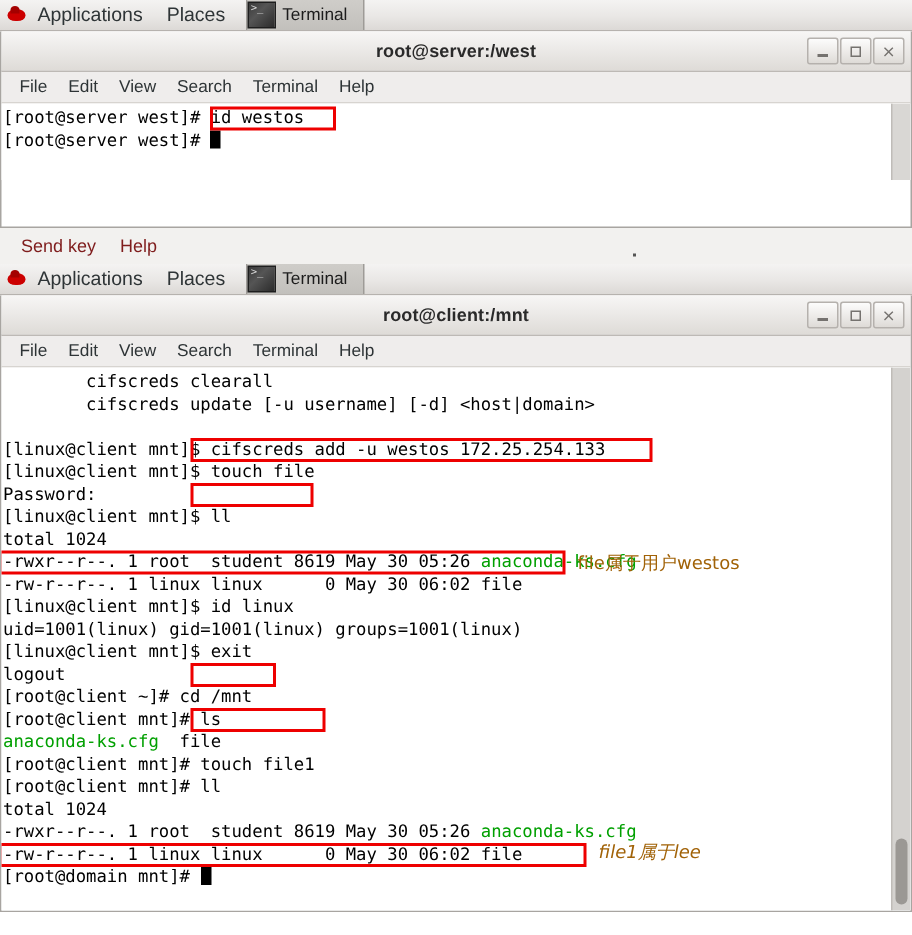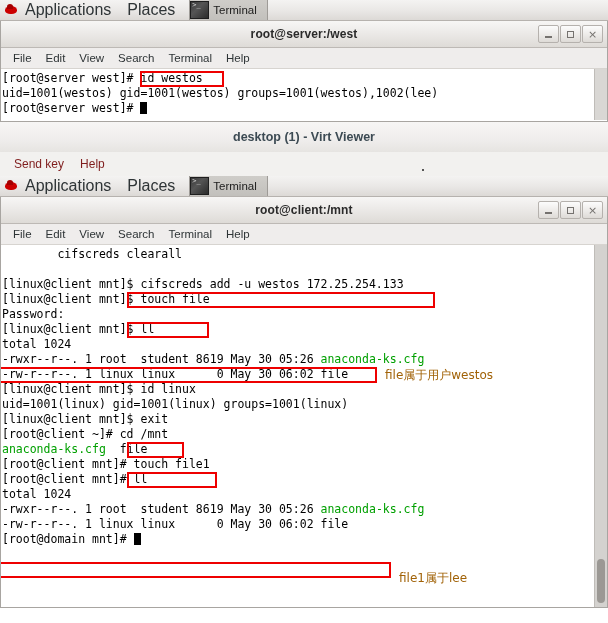--- a/index.html
+++ b/index.html
@@ -41,21 +41,21 @@
   .gnome-panel .redhat-logo::after {
     content: "";
     position: absolute;
     left: 3px; top: 1px;
     width: 6px; height: 5px;
     background: #a40000;
     border-radius: 50% 50% 0 0;
   }
   .panel-item {
     padding: 2px 8px 3px 2px;
-    font-size: 16px;
+    font-size: 13px;
     white-space: nowrap;
   }
   .panel-item.places { padding-left: 8px; }
   .panel-window {
     display: flex;
     align-items: center;
     height: 20px;
     margin-left: 6px;
     padding-right: 10px;
     background: linear-gradient(to bottom, #cfcdc9 0%, #c2c0bc 100%);
@@ -251,21 +251,21 @@
 <div class="gnome-panel">
   <div class="redhat-logo"></div>
   <div class="panel-item">Applications</div>
   <div class="panel-item places">Places</div>
   <div class="panel-window">
     <span class="term-icon"></span>
     <span class="panel-window-label">Terminal</span>
   </div>
 </div>
 
-<div class="term-window" style="height:101px;">
+<div class="term-window" style="height:131px;">
   <div class="titlebar">
     <span class="titlebar-title">root@server:/west</span>
     <div class="win-buttons">
       <div class="win-btn">
           <i class="gly-min"></i>
         </div>
       <div class="win-btn">
           <i class="gly-max"></i>
         </div>
       <div class="win-btn">
@@ -276,31 +276,27 @@
   <div class="menubar">
     <span class="menubar-item">File</span>
     <span class="menubar-item">Edit</span>
     <span class="menubar-item">View</span>
     <span class="menubar-item">Search</span>
     <span class="menubar-item">Terminal</span>
     <span class="menubar-item">Help</span>
   </div>
   <div class="term-body" style="height:51px;">
     <div class="tline">[root@server west]# id westos</div>
-    <div class="tline">uid=1001(westos) gid=1001(westos) groups=1001(westos),1002(lee)</div>
     <div class="tline"><span>[root@server west]# </span><span class="cursor"></span></div>
     <div class="hl" style="left:139px; top:2px; width:84px; height:16px;"></div>
     <div class="scrollbar" style="background:#d9d7d4;"></div>
   </div>
 </div>
 
 <div class="vv-window">
-  <div class="vv-titlebar">
-    <span class="vv-title">desktop (1) - Virt Viewer</span>
-  </div>
   <div class="vv-menubar">
     <span class="vv-menu-item">Send key</span>
     <span class="vv-menu-item">Help</span>
   </div>
 
   <div class="gnome-panel" style="position:relative;">
     <div class="redhat-logo"></div>
     <div class="panel-item">Applications</div>
     <div class="panel-item places">Places</div>
     <div class="panel-window">
@@ -328,48 +324,51 @@
     <div class="menubar">
       <span class="menubar-item">File</span>
       <span class="menubar-item">Edit</span>
       <span class="menubar-item">View</span>
       <span class="menubar-item">Search</span>
       <span class="menubar-item">Terminal</span>
       <span class="menubar-item">Help</span>
     </div>
     <div class="term-body" style="height:362px;">
       <div class="tline">        cifscreds clearall</div>
+      <div class="tline">        cifscreds update [-u username] [-d] &lt;host|domain&gt;</div>
       <div class="tline">&nbsp;</div>
       <div class="tline">[linux@client mnt]$ cifscreds add -u westos 172.25.254.133</div>
       <div class="tline">[linux@client mnt]$ touch file</div>
       <div class="tline">Password:</div>
       <div class="tline">[linux@client mnt]$ ll</div>
       <div class="tline">total 1024</div>
       <div class="tline"><span>-rwxr--r--. 1 root  student 8619 May 30 05:26 </span><span class="g">anaconda-ks.cfg</span></div>
       <div class="tline">-rw-r--r--. 1 linux linux      0 May 30 06:02 file</div>
       <div class="tline">[linux@client mnt]$ id linux</div>
       <div class="tline">uid=1001(linux) gid=1001(linux) groups=1001(linux)</div>
       <div class="tline">[linux@client mnt]$ exit</div>
+      <div class="tline">logout</div>
       <div class="tline">[root@client ~]# cd /mnt</div>
+      <div class="tline">[root@client mnt]# ls</div>
       <div class="tline"><span class="g">anaconda-ks.cfg</span><span>  file</span></div>
       <div class="tline">[root@client mnt]# touch file1</div>
       <div class="tline">[root@client mnt]# ll</div>
       <div class="tline">total 1024</div>
       <div class="tline"><span>-rwxr--r--. 1 root  student 8619 May 30 05:26 </span><span class="g">anaconda-ks.cfg</span></div>
       <div class="tline">-rw-r--r--. 1 linux linux      0 May 30 06:02 file</div>
       <div class="tline"><span>[root@domain mnt]# </span><span class="cursor"></span></div>
 
       <div class="hl" style="left:126px; top:47px; width:308px; height:16px;"></div>
       <div class="hl" style="left:126px; top:77px; width:82px; height:16px;"></div>
       <div class="hl" style="left:-2px; top:122px; width:378px; height:16px;"></div>
       <div class="hl" style="left:126px; top:197px; width:57px; height:16px;"></div>
       <div class="hl" style="left:126px; top:227px; width:90px; height:16px;"></div>
       <div class="hl" style="left:-2px; top:317px; width:392px; height:16px;"></div>
 
       <div class="annot" style="left:384px; top:123px;">file属于用户westos</div>
-      <div class="annot" style="left:398px; top:326px;">file1属于lee</div>
+      <div class="annot" style="left:398px; top:316px;font-style:italic;">file1属于lee</div>
 
       <div class="scrollbar">
         <div class="scroll-thumb" style="bottom:4px; height:44px;"></div>
       </div>
     </div>
   </div>
 </div>
 
 </body></html>

